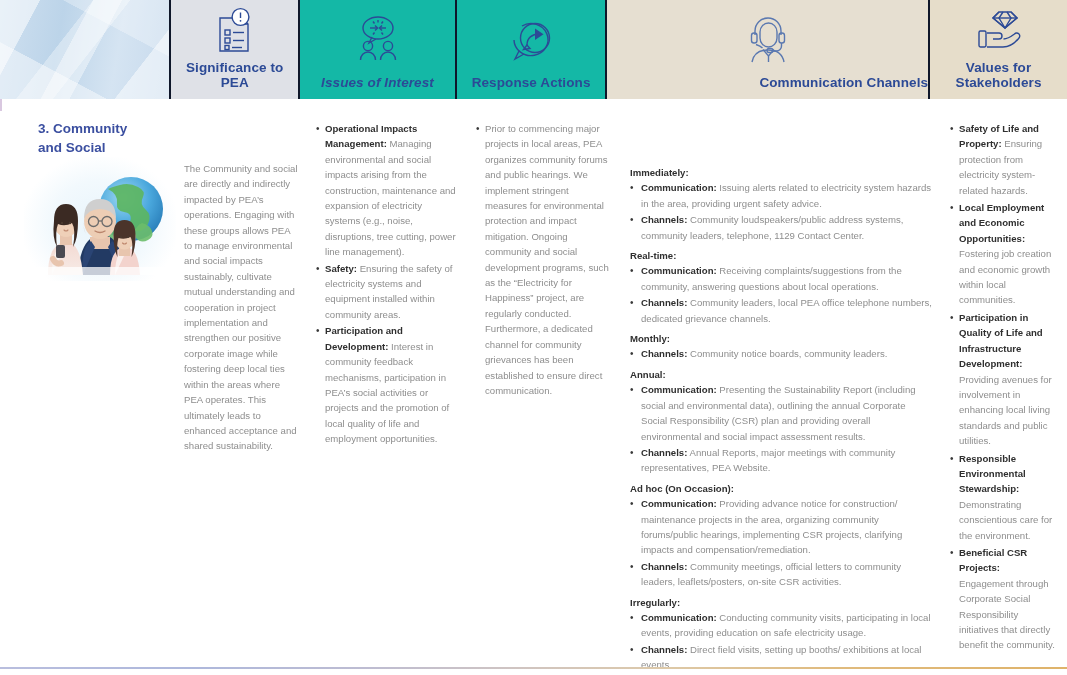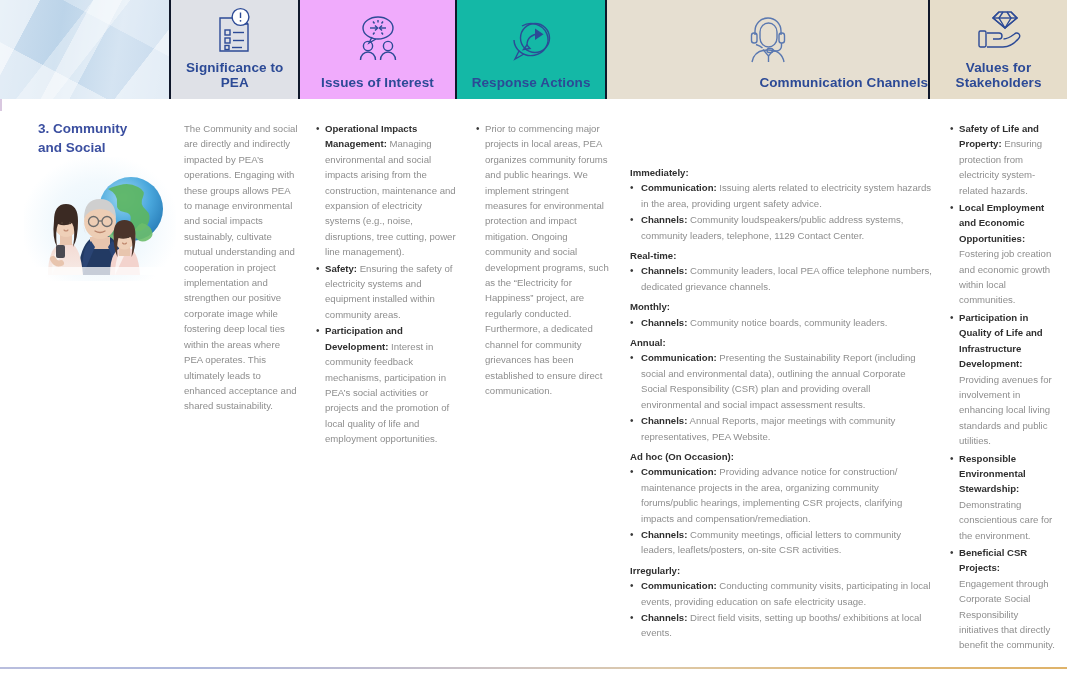--- a/index.html
+++ b/index.html
@@ -56,21 +56,21 @@
   
   .hcell.cover {
     width: 175px;
     background:
       linear-gradient(118deg, rgba(255,255,255,.55) 0 18%, rgba(255,255,255,0) 18.2% 42%, rgba(255,255,255,.42) 42.2% 55%, rgba(255,255,255,0) 55.2% 100%),
       linear-gradient(-52deg, rgba(255,255,255,.5) 0 22%, rgba(255,255,255,0) 22.2% 47%, rgba(255,255,255,.35) 47.2% 62%, rgba(255,255,255,0) 62.2% 100%),
       linear-gradient(28deg, rgba(255,255,255,.45) 0 30%, rgba(255,255,255,0) 30.2% 70%, rgba(255,255,255,.3) 70.2% 100%),
       linear-gradient(100deg, #cfe0f0 0%, #bcd4e9 35%, #d5e4f2 68%, #c6d9ec 100%);
   }
   .hcell.c1 { width: 132px; background: #dfe1e7; }
-  .hcell.c2 { width: 160px; background: #f0abfc; }
+  .hcell.c2 { width: 160px; background: #14b8a6; font-style: italic; }
   .hcell.c3 { width: 154px; background: #14b8a6; }
   .hcell.c4 { width: 330px; background: #e6dfd1; align-items: flex-end; }
   .hcell.c5 { width: 140px; background: #e6ddca; }
 
   
   .body {
     position: absolute; left: 0; top: 111px;
     width: 1067px; height: 566px;
     display: flex;
     background: #ffffff;
@@ -104,20 +104,21 @@
     position: absolute; inset: -6px -6px -6px -6px;
     background: radial-gradient(ellipse at 50% 55%, #e8f4fb 0%, #f2f9fd 46%, rgba(255,255,255,0) 74%);
   }
   .cover-art svg { position: relative; display: block; }
 
   
   .ptext {
     color: #8e8e8e;
     font-size: 9.6px;
     line-height: 15.4px;
+    margin-top: 40px;
   }
   ul.blist { list-style: none; }
   ul.blist > li {
     position: relative;
     padding-left: 9px;
     margin-bottom: 1px;
     color: #8e8e8e;
     font-size: 9.6px;
     line-height: 15.4px;
   }
@@ -349,20 +350,21 @@
 
     <div class="col c4">
       <div class="col-inner" id="channels-root">
           <div class="grouphead first">Immediately:</div>
           <ul class="blist">
             <li><span class="lbl">Communication:</span> <span>Issuing alerts related to electricity system hazards in the area, providing urgent safety advice.</span></li>
             <li><span class="lbl">Channels:</span> <span>Community loudspeakers/public address systems, community leaders, telephone, 1129 Contact Center.</span></li>
           </ul>
           <div class="grouphead">Real-time:</div>
           <ul class="blist">
+            <li><span class="lbl">Communication:</span> <span>Receiving complaints/suggestions from the community, answering questions about local operations.</span></li>
             <li><span class="lbl">Channels:</span> <span>Community leaders, local PEA office telephone numbers, dedicated grievance channels.</span></li>
           </ul>
           <div class="grouphead">Monthly:</div>
           <ul class="blist">
             <li><span class="lbl">Channels:</span> <span>Community notice boards, community leaders.</span></li>
           </ul>
           <div class="grouphead">Annual:</div>
           <ul class="blist">
             <li><span class="lbl">Communication:</span> <span>Presenting the Sustainability Report (including social and environmental data), outlining the annual Corporate Social Responsibility (CSR) plan and providing overall environmental and social impact assessment results.</span></li>
             <li><span class="lbl">Channels:</span> <span>Annual Reports, major meetings with community representatives, PEA Website.</span></li>

